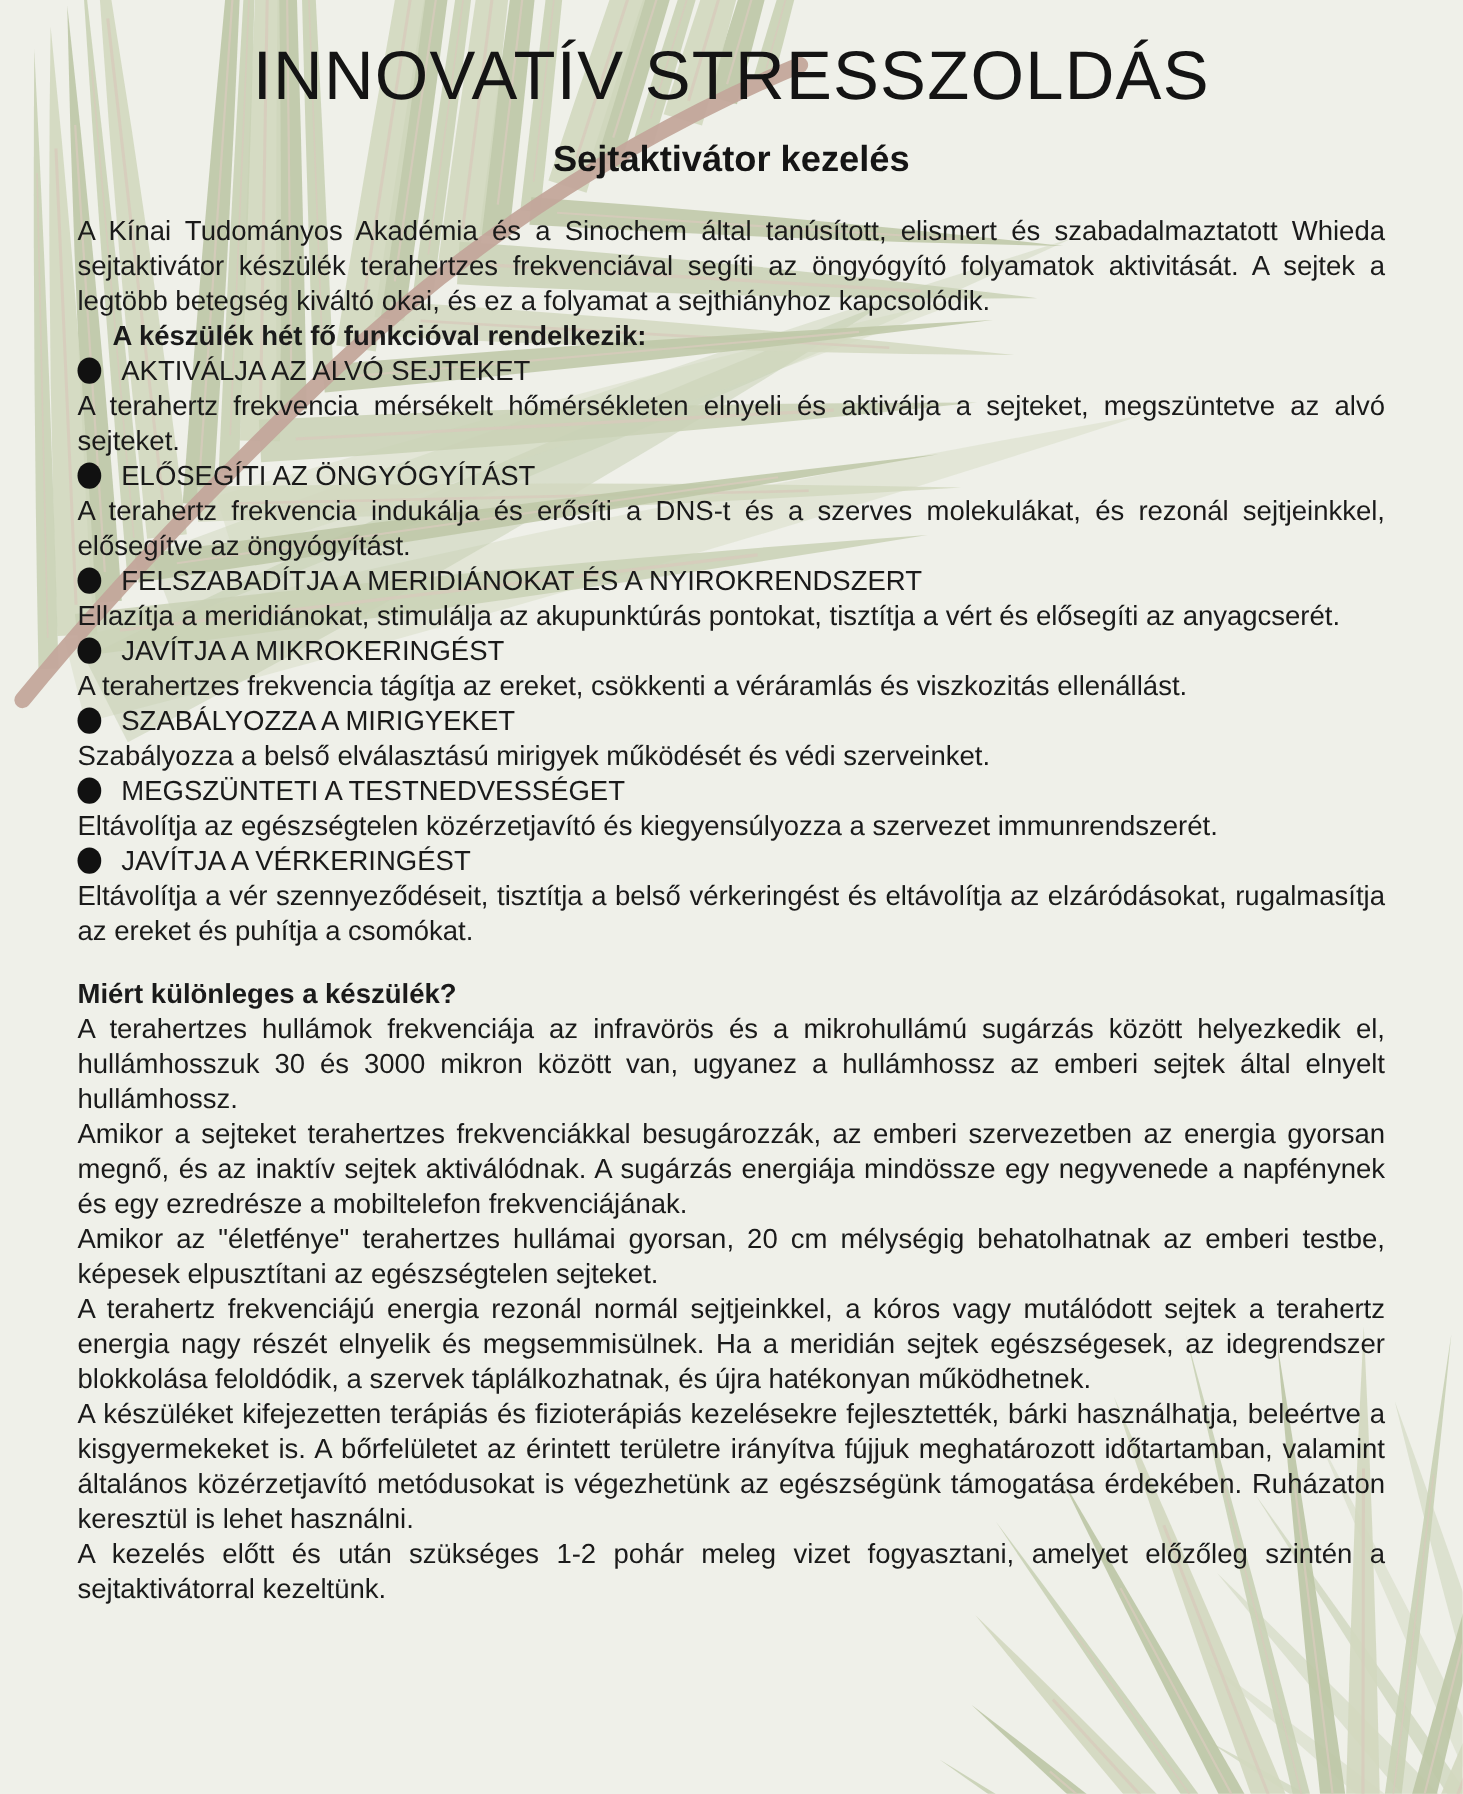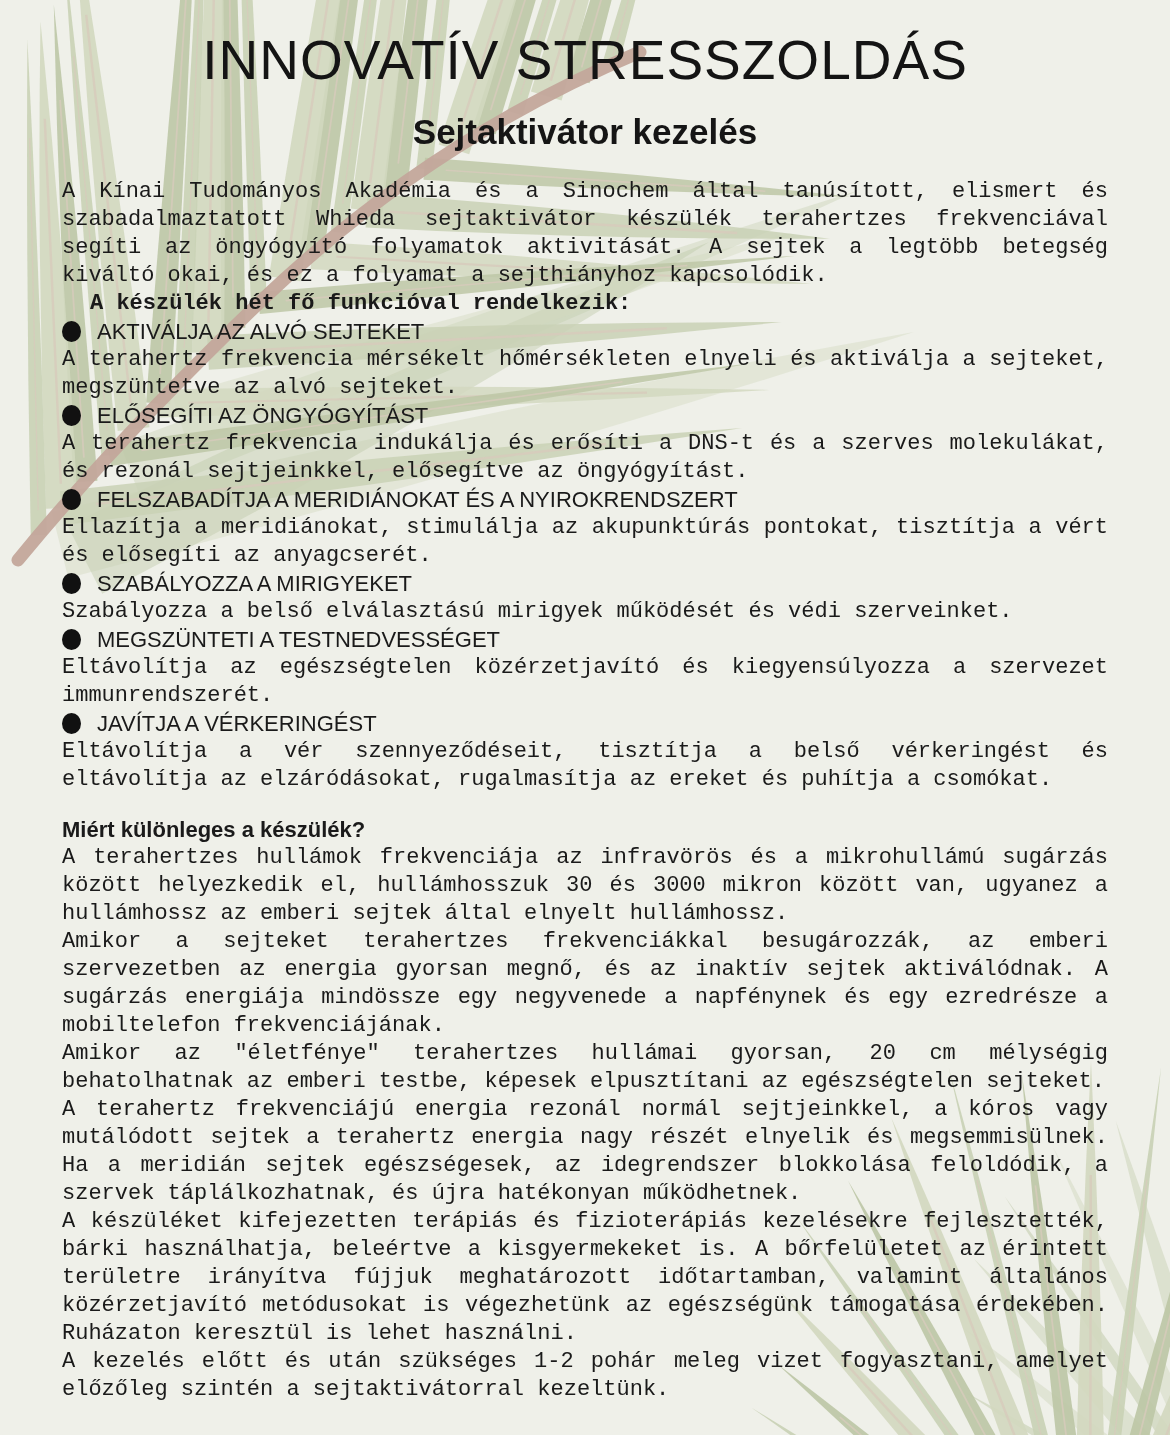--- a/index.html
+++ b/index.html
@@ -21,27 +21,27 @@
     padding: 0 62px; box-sizing: border-box;
     z-index: 1;
   }
   h1.title {
     margin: 30px 0 0; text-align: center;
     font-size: 55px; font-weight: 400; letter-spacing: 1px;
     line-height: 1.12; color: #141414;
   }
   h2.subtitle {
     margin: 20px 0 0; text-align: center;
-    font-size: 35px; font-weight: 700; color: #151515;
+    font-size: 29px; font-weight: 700; color: #151515;
   }
   .body-text {
     margin-top: 26px;
     font-size: 22px; line-height: 28px;
   }
-  .para { margin: 0; text-align: justify; font-family: Liberation Mono, monospace; }
+  .para { margin: 0; text-align: justify; }
   .bold { font-weight: 700; text-align: left; margin-left: 28px; }
   .func-head { display: flex; align-items: center; gap: 16px; }
   .dot {
     width: 19px; height: 21px; border-radius: 50%;
     background: #111111; flex: none;
   }
   .func-name { white-space: nowrap; }
   .sec-head { font-size: 22px; font-weight: 700; margin: 22px 0 0; }
   section { margin: 0; }
 </style>
@@ -194,20 +194,27 @@
         </div>
 
         <div class="func">
           <div class="func-head">
             <span class="dot"></span>
             <span class="func-name">FELSZABADÍTJA A MERIDIÁNOKAT ÉS A NYIROKRENDSZERT</span>
           </div>
           <p class="para">Ellazítja a meridiánokat, stimulálja az akupunktúrás pontokat, tisztítja a vért és elősegíti az anyagcserét.</p>
         </div>
 
+        <div class="func">
+          <div class="func-head">
+            <span class="dot"></span>
+            <span class="func-name">JAVÍTJA A MIKROKERINGÉST</span>
+          </div>
+          <p class="para">A terahertzes frekvencia tágítja az ereket, csökkenti a véráramlás és viszkozitás ellenállást.</p>
+        </div>
 
         <div class="func">
           <div class="func-head">
             <span class="dot"></span>
             <span class="func-name">SZABÁLYOZZA A MIRIGYEKET</span>
           </div>
           <p class="para">Szabályozza a belső elválasztású mirigyek működését és védi szerveinket.</p>
         </div>
 
         <div class="func">

